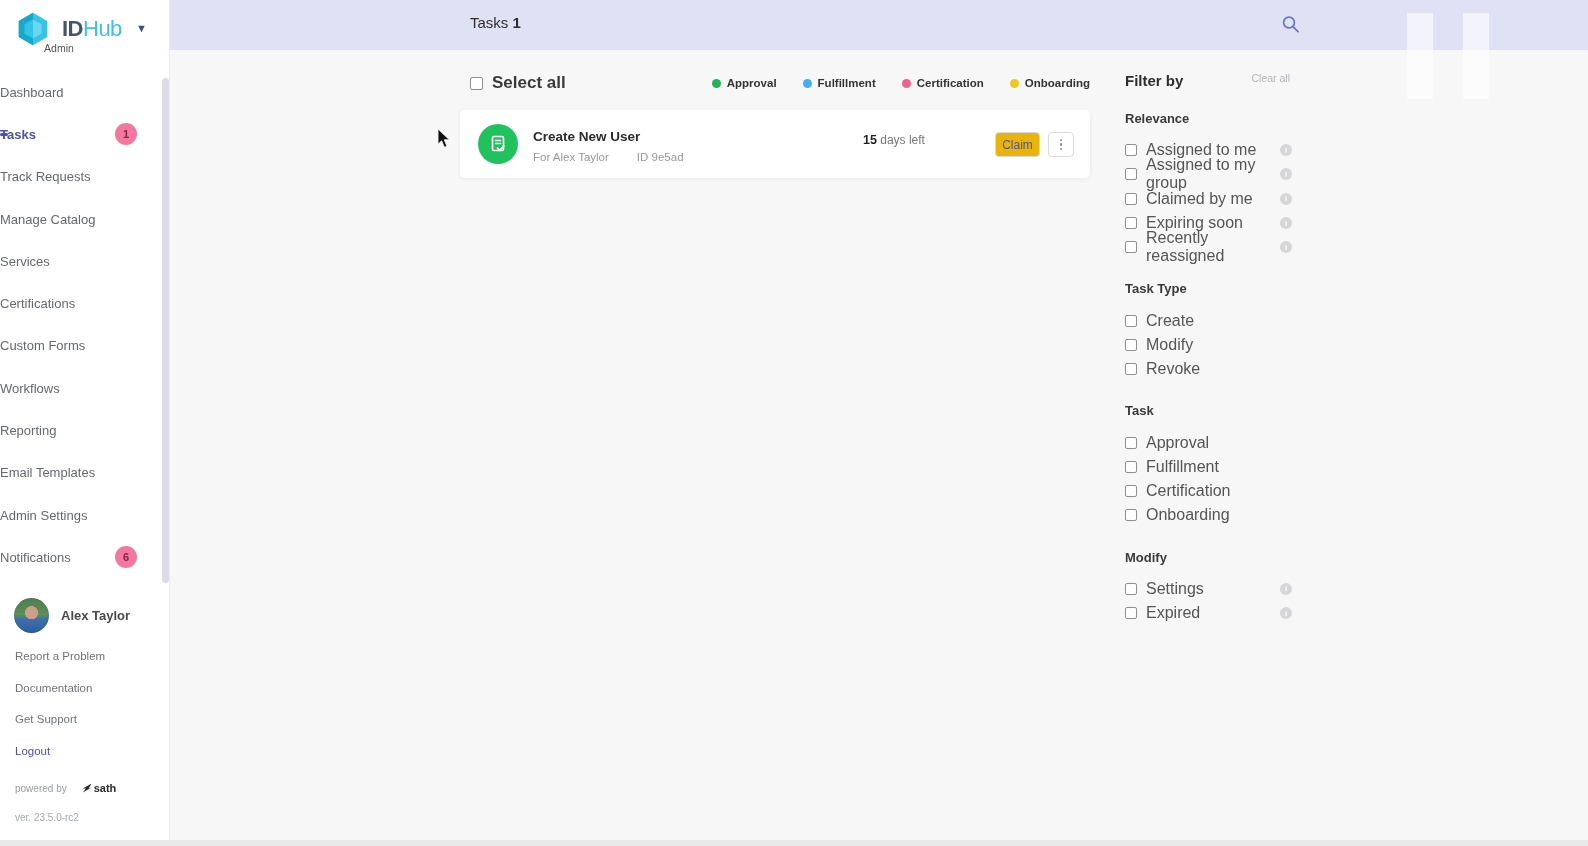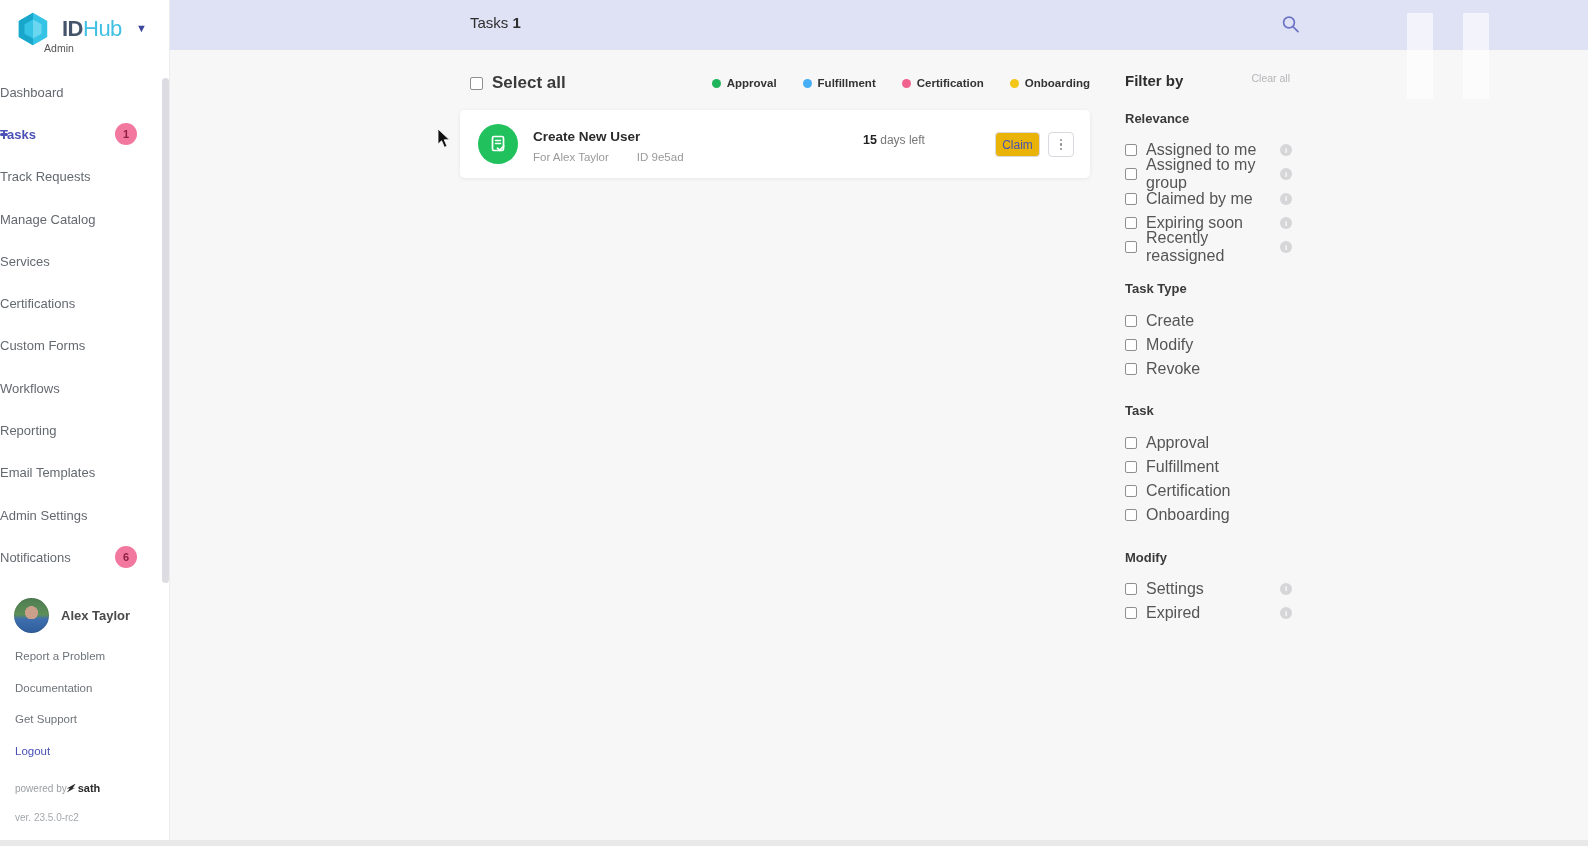--- a/index.html
+++ b/index.html
@@ -27,21 +27,21 @@
   .avatar { width:35px; height:35px; border-radius:50%;
     background:
       radial-gradient(circle at 50% 42%, #caa08a 0 24%, transparent 25%),
       linear-gradient(180deg,#4f7d52 0%, #5d8f58 48%, #3f6fae 60%, #2f5d9c 100%);
     box-shadow: inset 0 0 0 1px rgba(0,0,0,0.08); }
   .profile-name { margin-left:12px; font-size:13px; color:#4a4a4a;font-weight:bold; }
 
   .side-links { position:absolute; left:15px; top:650px; }
   .side-link { display:block; font-size:11.5px; color:#6f7378; margin-bottom:19.5px; cursor:pointer; }
   .side-link.logout { color:#4a50b5; }
-  .powered { position:absolute; left:15px; top:782px; font-size:10px; color:#9a9ea3; display:flex; align-items:center; gap:0; }
+  .powered { position:absolute; left:15px; top:782px; font-size:10px; color:#9a9ea3; display:flex; align-items:center; gap:16px; }
   .powered-brand { color:#2b2b2b; font-weight:700; font-size:11px; display:flex; align-items:center; gap:2px; }
   .powered-mark { display:inline-block; width:9px; height:9px; background:#2b2b2b;
     clip-path:polygon(0 55%, 100% 0, 65% 55%, 100% 45%, 0 100%, 35% 55%); }
   .version { position:absolute; left:15px; top:812px; font-size:10px; color:#a4a8ad; }
 
   .side-scrollbar { position:absolute; left:162px; top:78px; width:7px; height:505px; background:#dcdce2; border-radius:4px; }
 
   
   .header { position:absolute; left:170px; top:0; width:1418px; height:50px; background:#dfe1f5; }
   .header-title { position:absolute; left:300px; top:14px; font-size:15px; color:#2e2e2e; }

